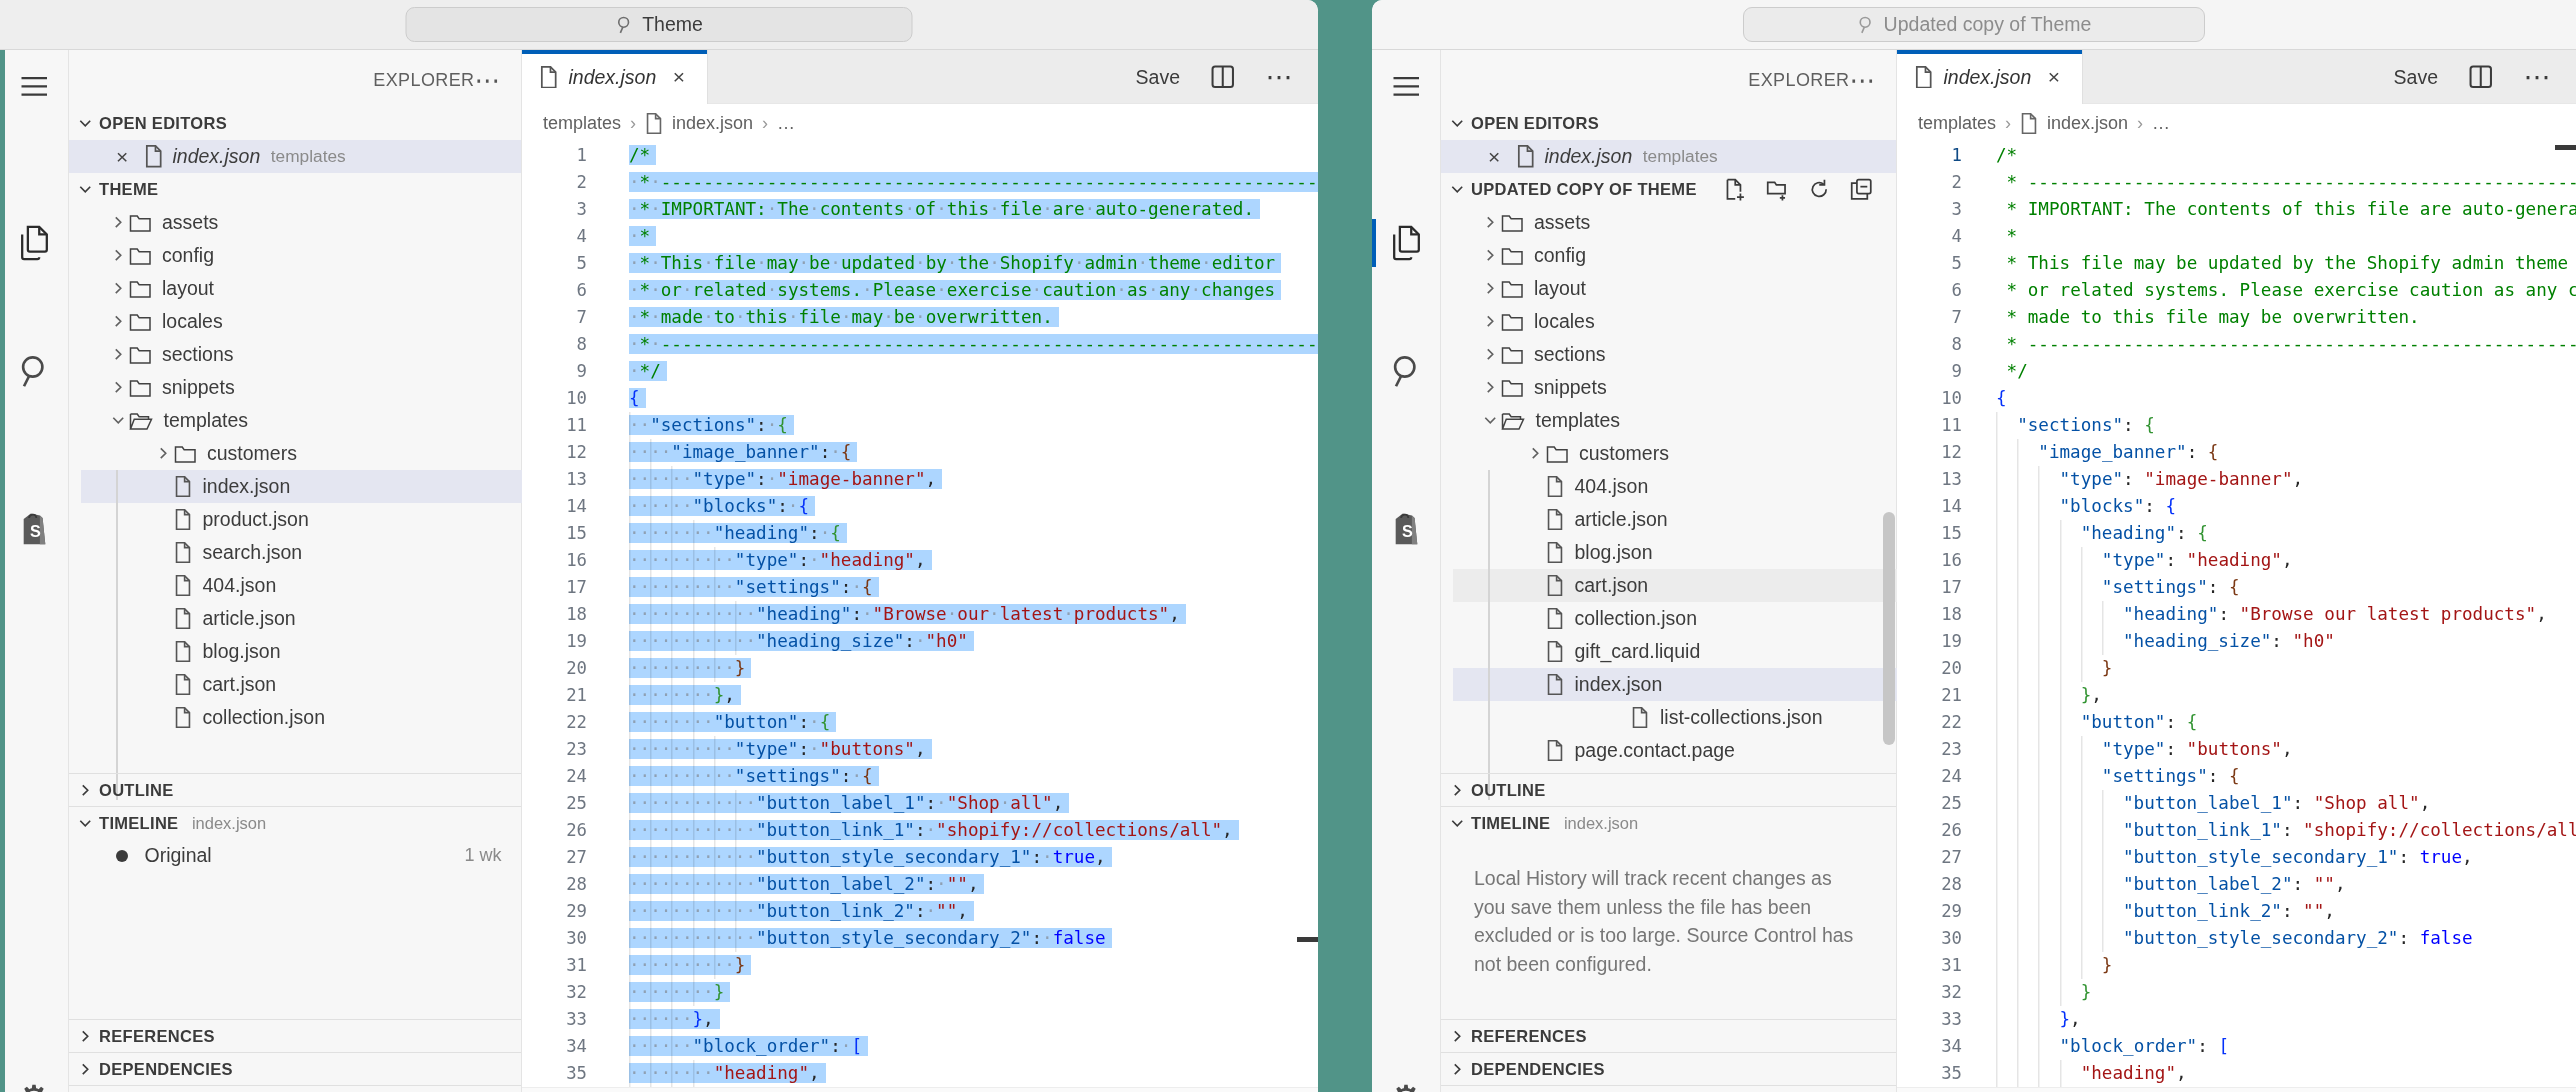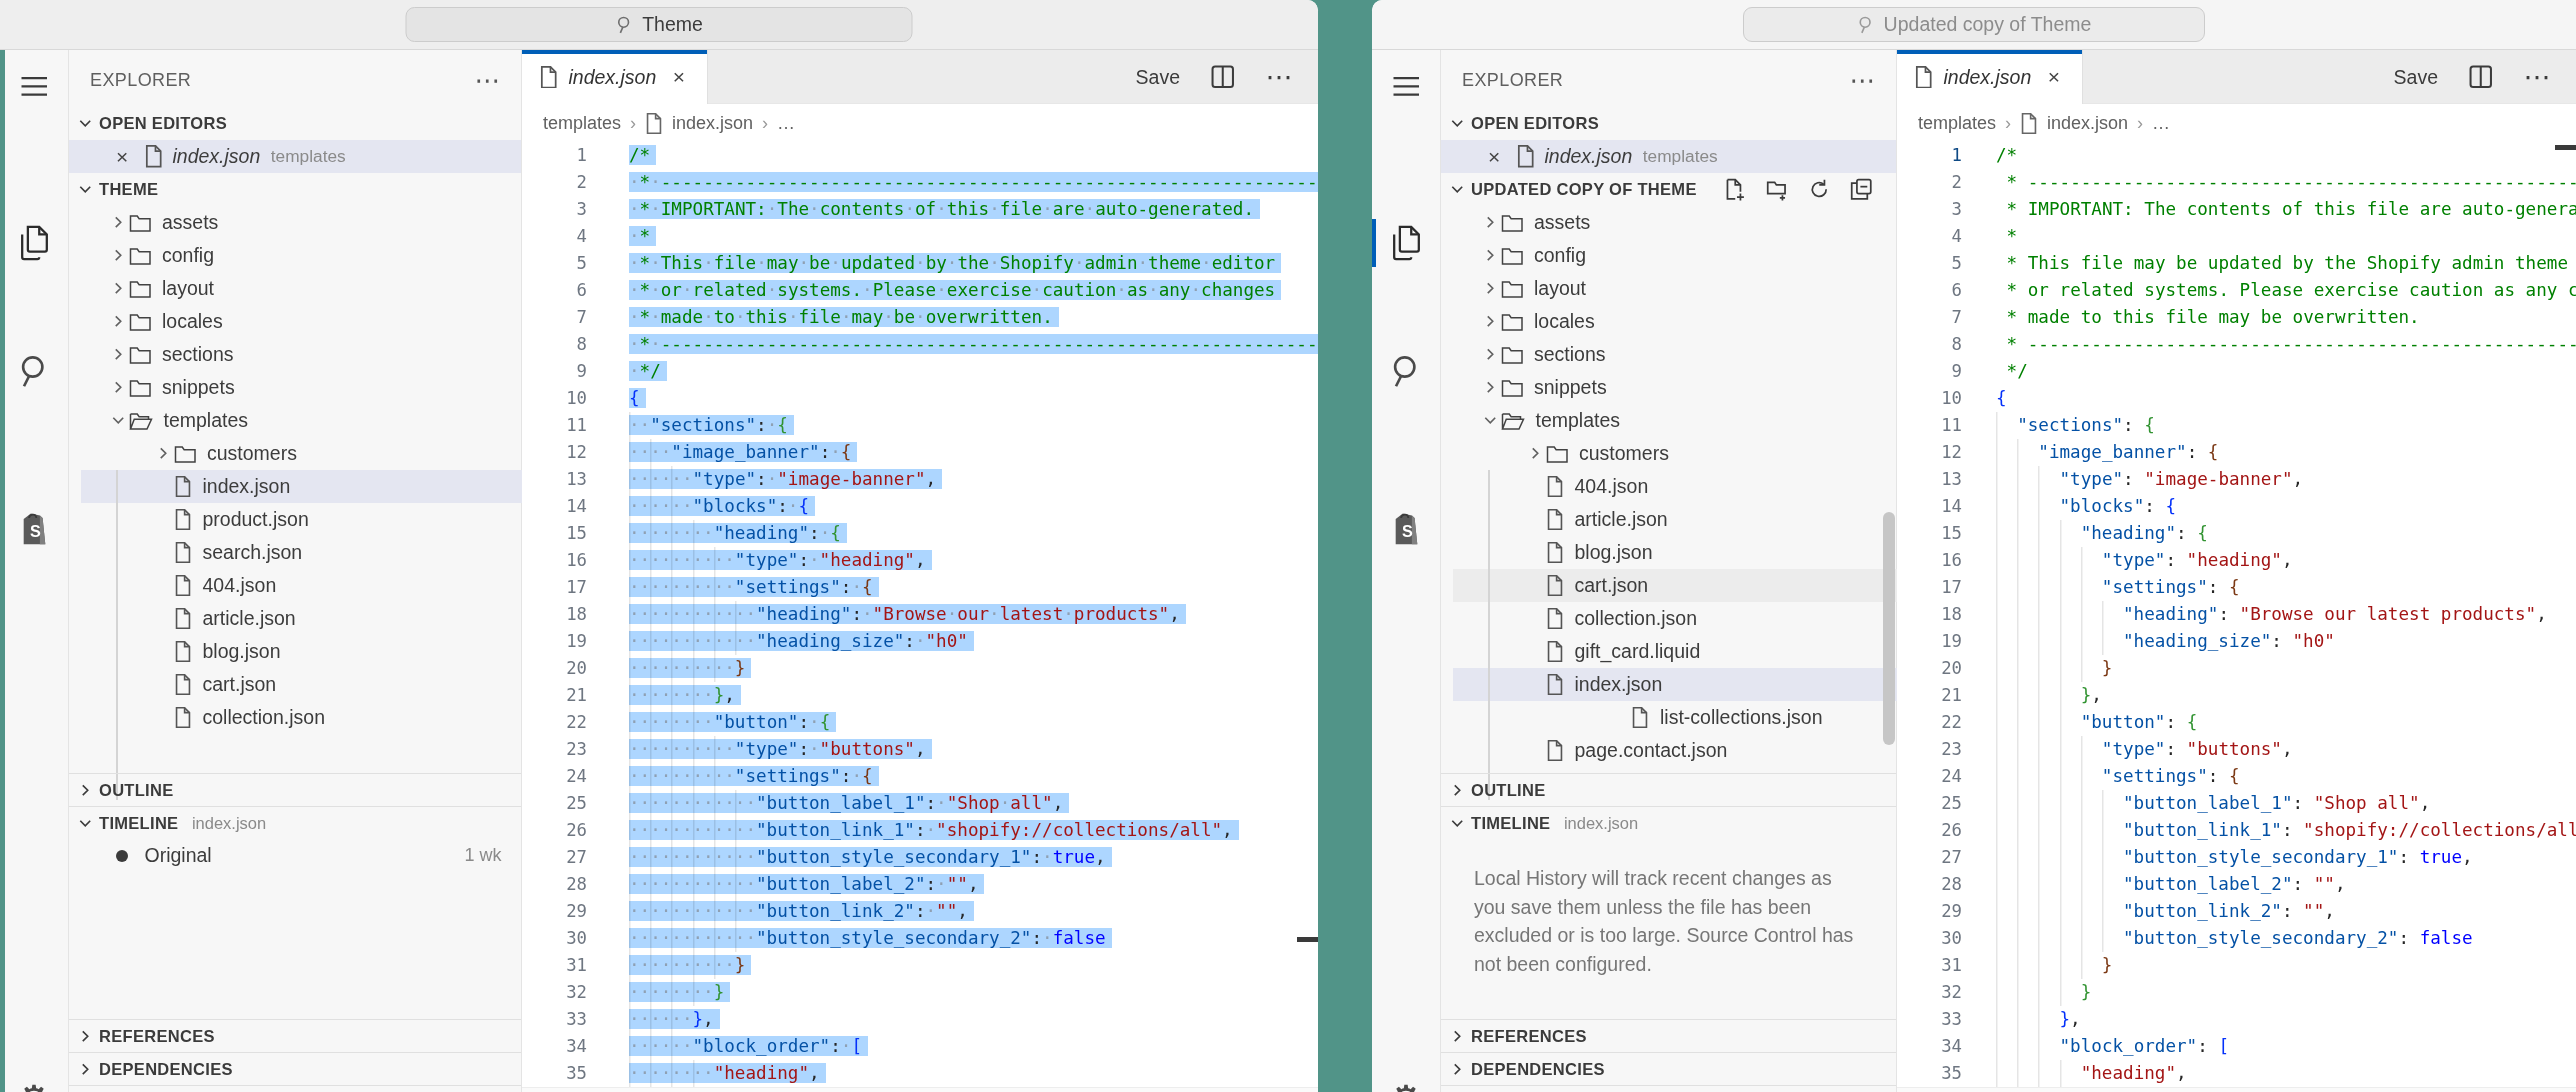--- a/index.html
+++ b/index.html
@@ -30,21 +30,21 @@
   #win-right .activitybar { left:0; width:69px; }
   .ab-icon { position:absolute; left:0; width:100%; height:48px; display:flex; align-items:center; justify-content:center; }
   .ab-active-bar { position:absolute; left:0; width:3.8px; height:48px; background:#005fb8; }
 
   
   .sidebar { position:absolute; top:50px; bottom:0; background:#f7f7f7; border-right:1.5px solid #e4e4e4; }
   #win-left  .sidebar { left:69px; width:453px; }
   #win-right .sidebar { left:69px; width:456px; }
 
   .sb-title { position:absolute; left:0; top:14.3px; width:100%; height:33px; display:flex; align-items:center; padding:0 21px; }
-  .sb-title .t { font-size:18px; color:#5f5f5f; letter-spacing:0.4px; flex:1; }
+  .sb-title .t { font-size:18px; color:#5f5f5f; letter-spacing:0.4px; flex:1;text-align:right; }
   .sb-title .dots { font-size:25.5px; color:#555; line-height:15px; }
 
   .sec-head { position:absolute; left:0; width:100%; height:33px; display:flex; align-items:center; gap:6px; padding:0 7.5px; }
   .sec-head .lbl { font-size:16.5px; font-weight:bold; color:#3b3b3b; letter-spacing:0.3px; white-space:nowrap; }
   .sec-head .sub { font-size:16.5px; color:#8a8a8a; margin-left:7.5px; font-weight:normal; }
   .sec-head.bt { border-top:1.5px solid #e0e0e0; }
   .sec-actions { margin-left:auto; display:flex; gap:19.5px; padding-right:16.5px; }
 
   .oe-item { position:absolute; left:0; width:100%; height:33px; background:#e4e6f1; display:flex; align-items:center; }
   .oe-close { width:22.5px; margin-left:42px; font-size:21px; color:#444; text-align:center; }
@@ -798,21 +798,21 @@
           <span class="tlabel">list-collections.json</span>
         </div>
         <div class="treerow" style="padding-left: 72px;">
           <span class="chev"></span>
           <span class="ticon">
             <svg fill="none" width="18" height="21" viewBox="0 0 22 26">
               <path d="M3 1 H13 L19 7 V25 H3 Z" stroke="#555" stroke-width="2"></path>
               <path d="M13 1 V7 H19" stroke="#555" stroke-width="2"></path>
             </svg>
           </span>
-          <span class="tlabel">page.contact.json</span>
+          <span class="tlabel">page.contact.page</span>
         </div>
       </div>
     <div class="tree-guide" style="left:47px; top:420px; height:330px;"></div>
     <div class="sb-scrollbar" style="top:462px; height:233px;"></div>
 
     <div class="sec-head bt" style="top:723px;">
       <span>
           <svg width="16.5" height="16.5" viewBox="0 0 20 20" fill="none" stroke="#3b3b3b" stroke-width="2">
             <path d="M7 4 L13 10 L7 16"></path>
           </svg>

